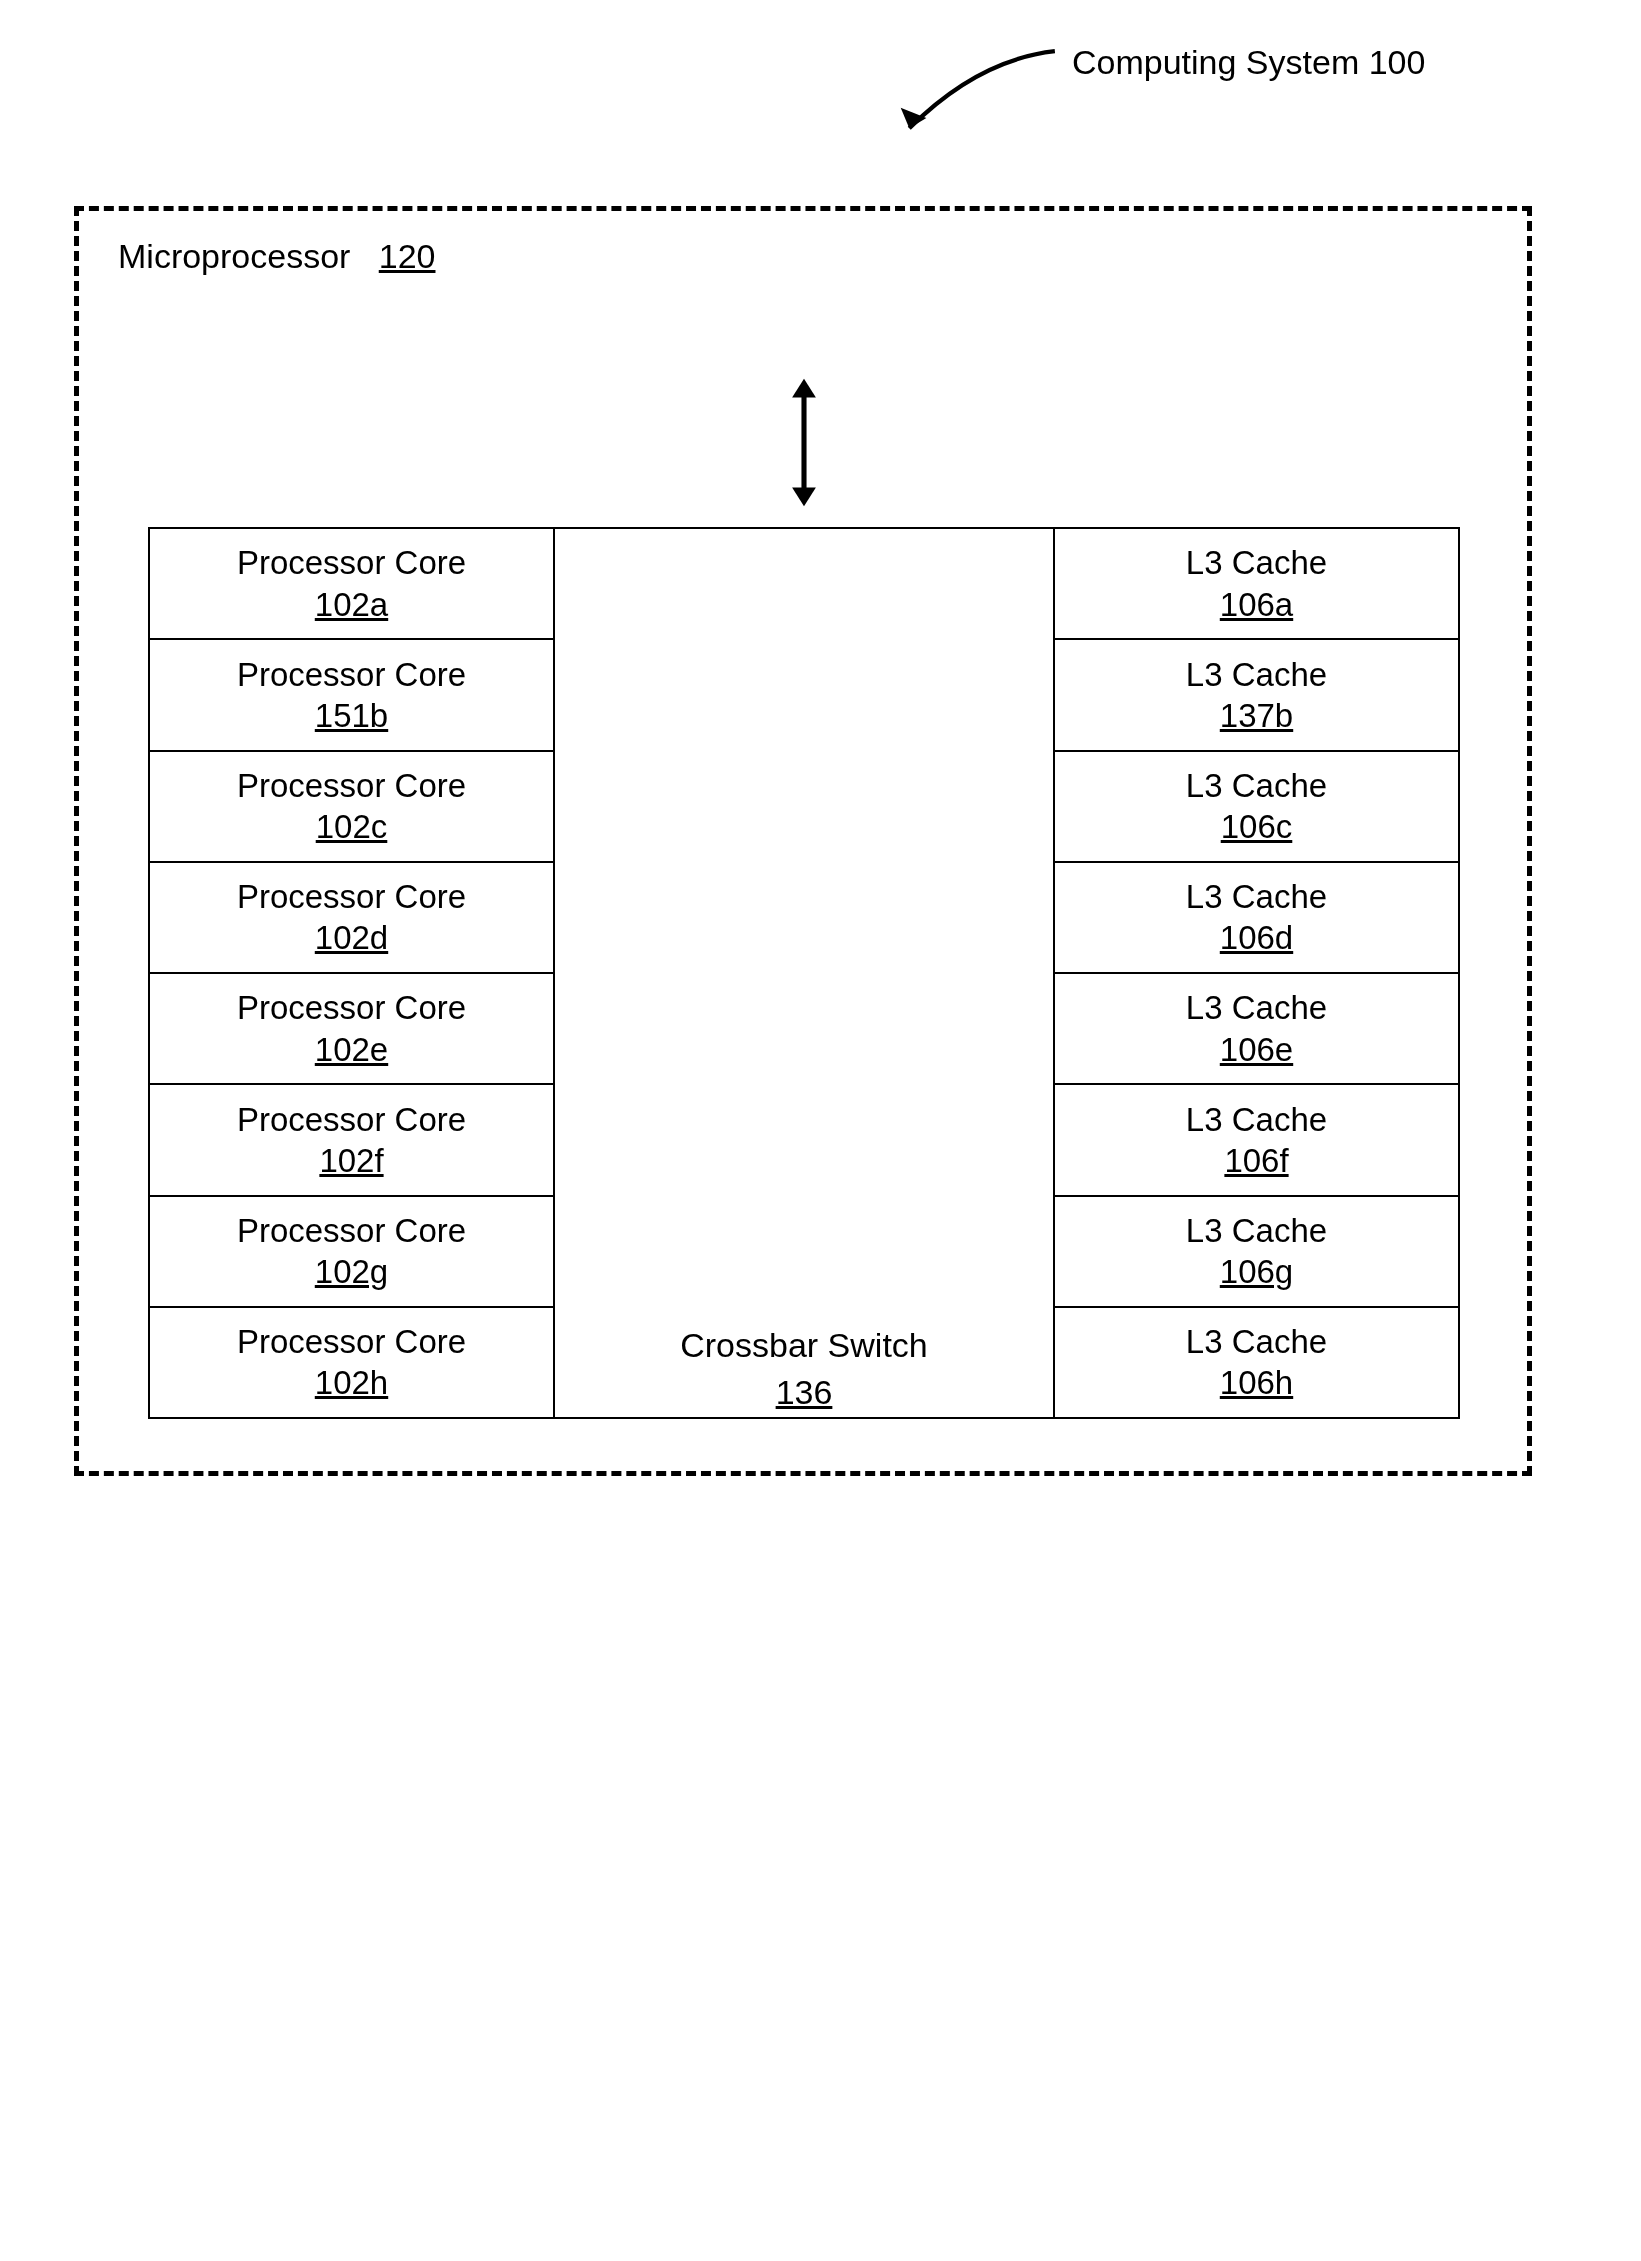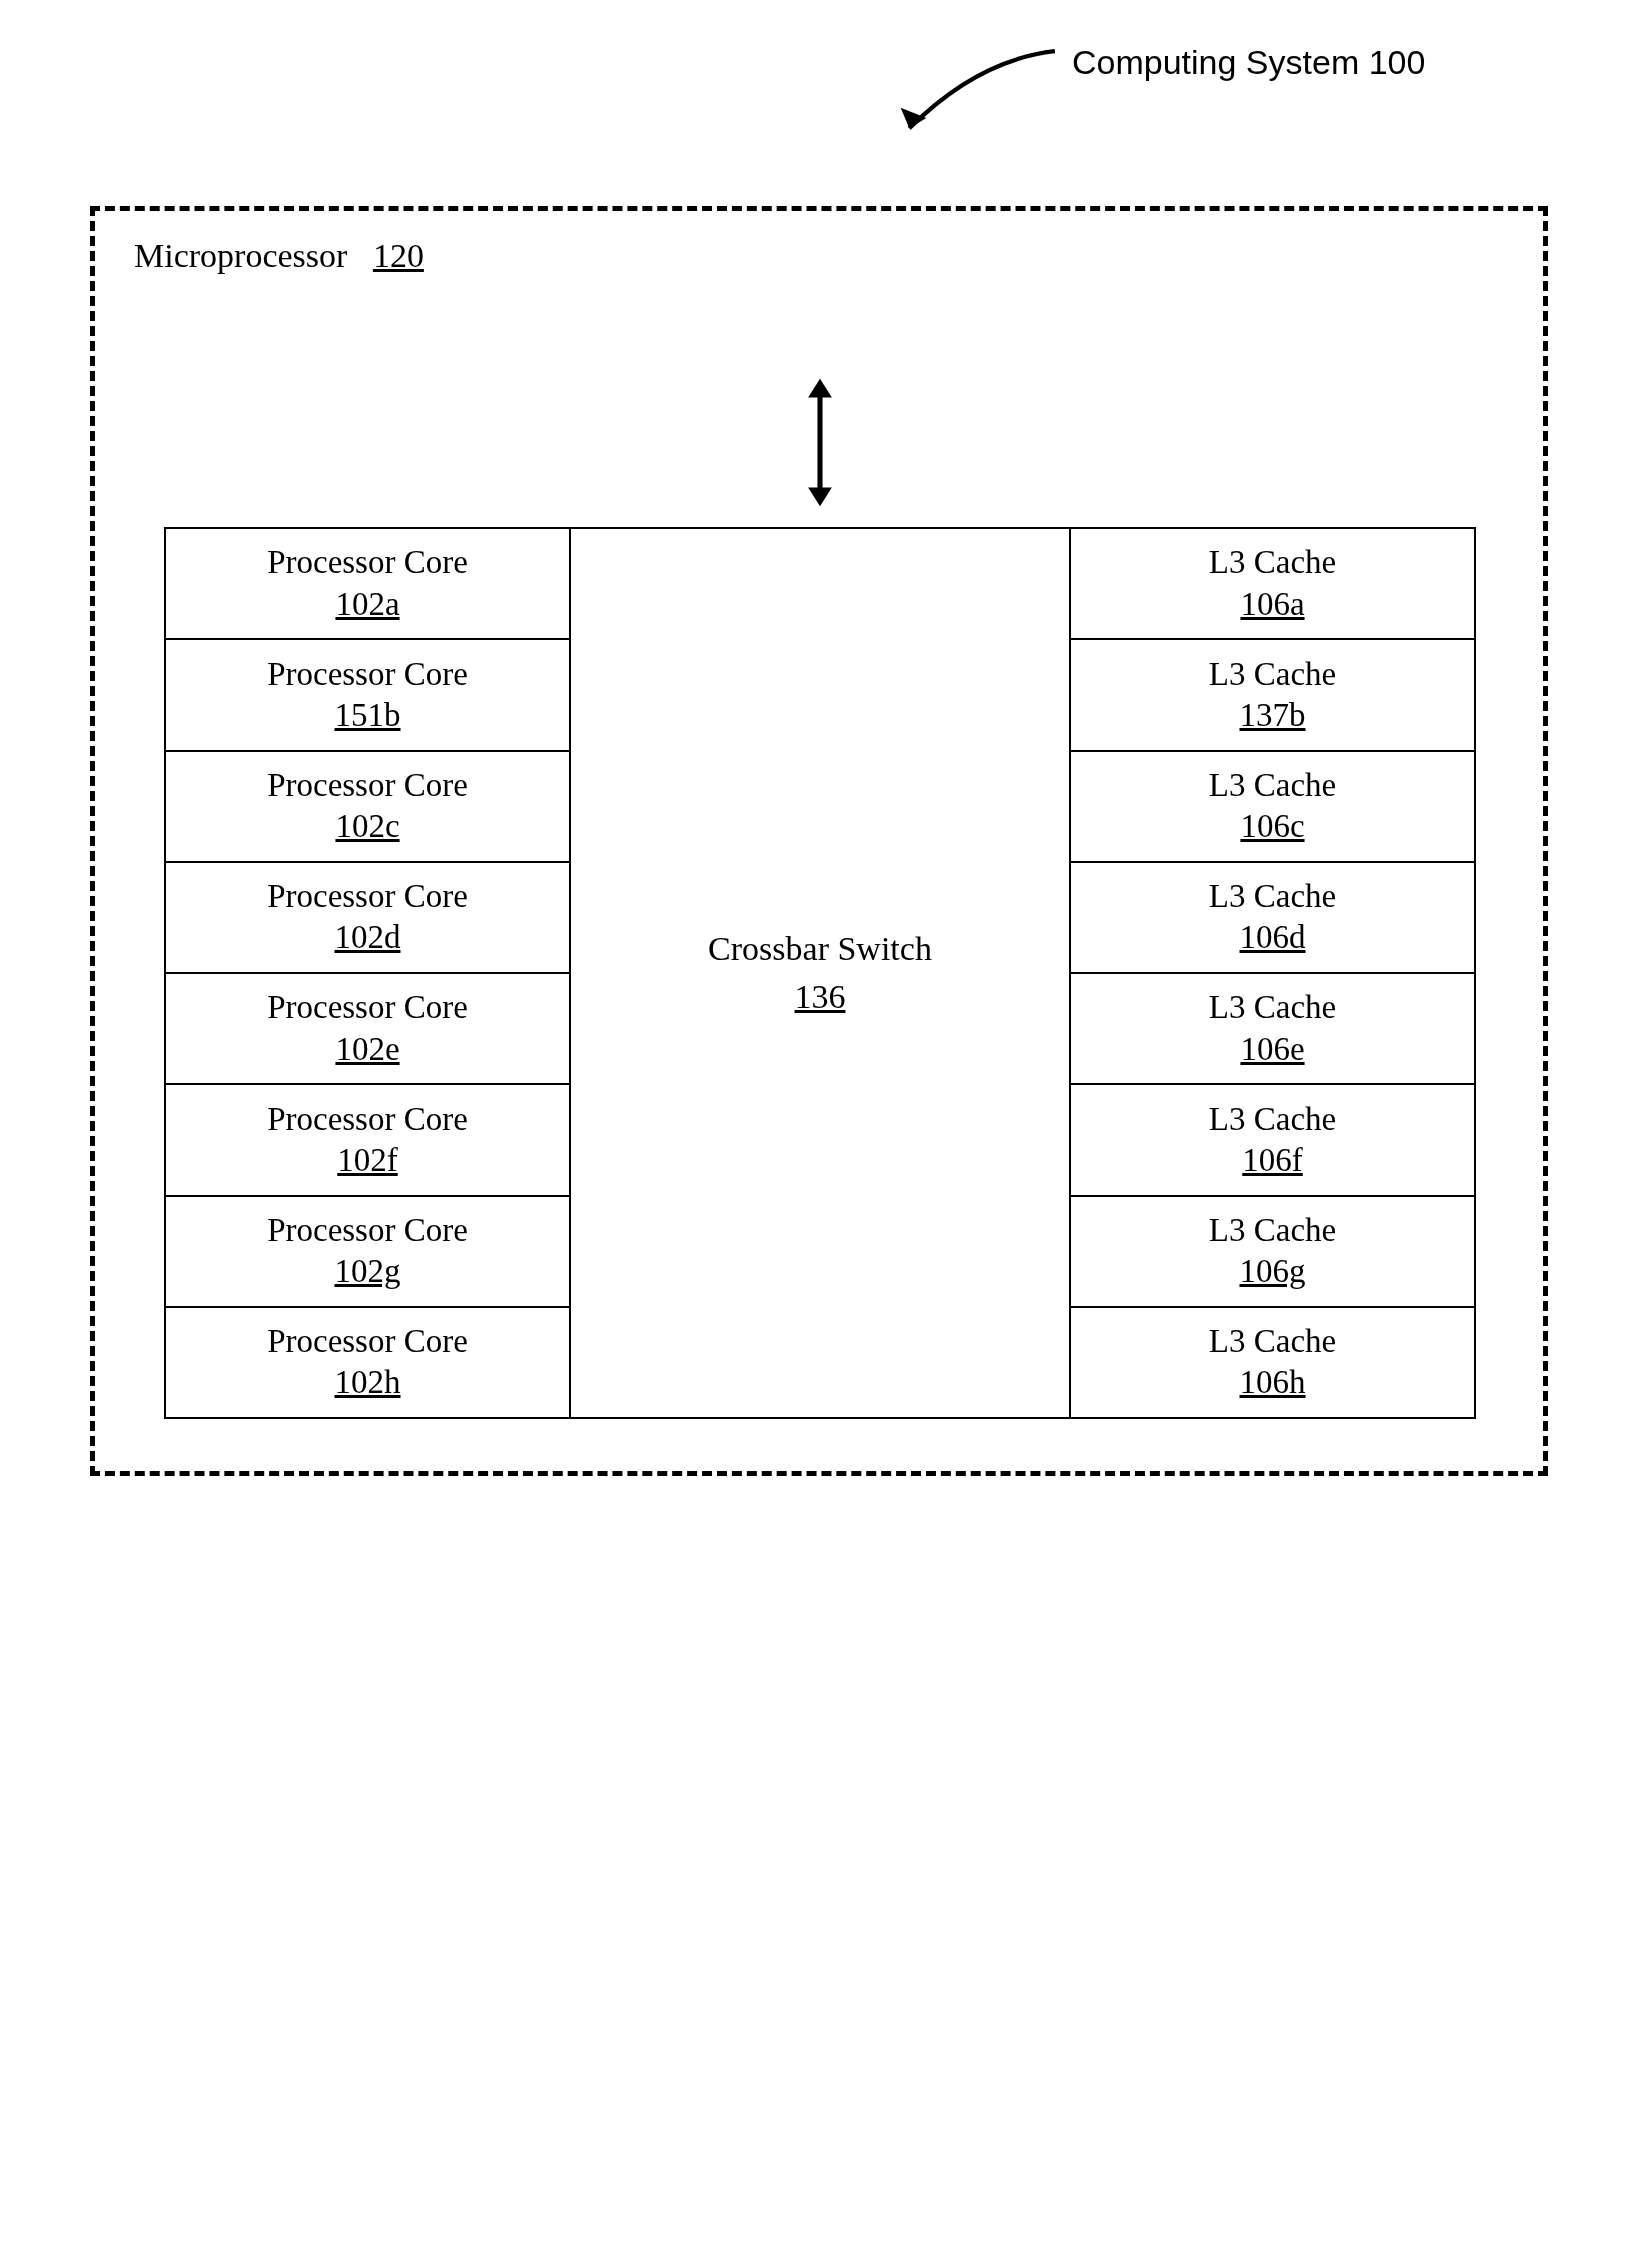--- a/index.html
+++ b/index.html
@@ -30,26 +30,25 @@
     top: 8.6px;
     left: 197px;
     font-size: 34px;
     white-space: nowrap;
   }
 
   
   .micro {
     position: absolute;
     top: 206px;
-    left: 90px;
+    left: 74px;
     width: 1458px;
     height: 1270px;
     border: 5.1px dashed #000;
     box-sizing: border-box;
-    font-family: Liberation Serif, serif;
   }
   .micro-label {
     position: absolute;
     top: 26px;
     left: 39px;
     font-size: 34px;
   }
   .micro-label .ref { text-decoration: underline; }
 
   
@@ -99,21 +98,21 @@
   .col-left, .col-right {
     width: 403px;
   }
   .col-mid {
     flex: 1 1 auto;
     border-left: 2.6px solid #000;
     border-right: 2.6px solid #000;
     display: flex;
     flex-direction: column;
     align-items: center;
-    justify-content: center;
+    justify-content: flex-end;
     font-size: 34px;
     line-height: 1.4;
   }
   .col-mid .ref { text-decoration: underline; }
 
   .cell {
     flex: 1 1 0;
     display: flex;
     flex-direction: column;
     align-items: center;

